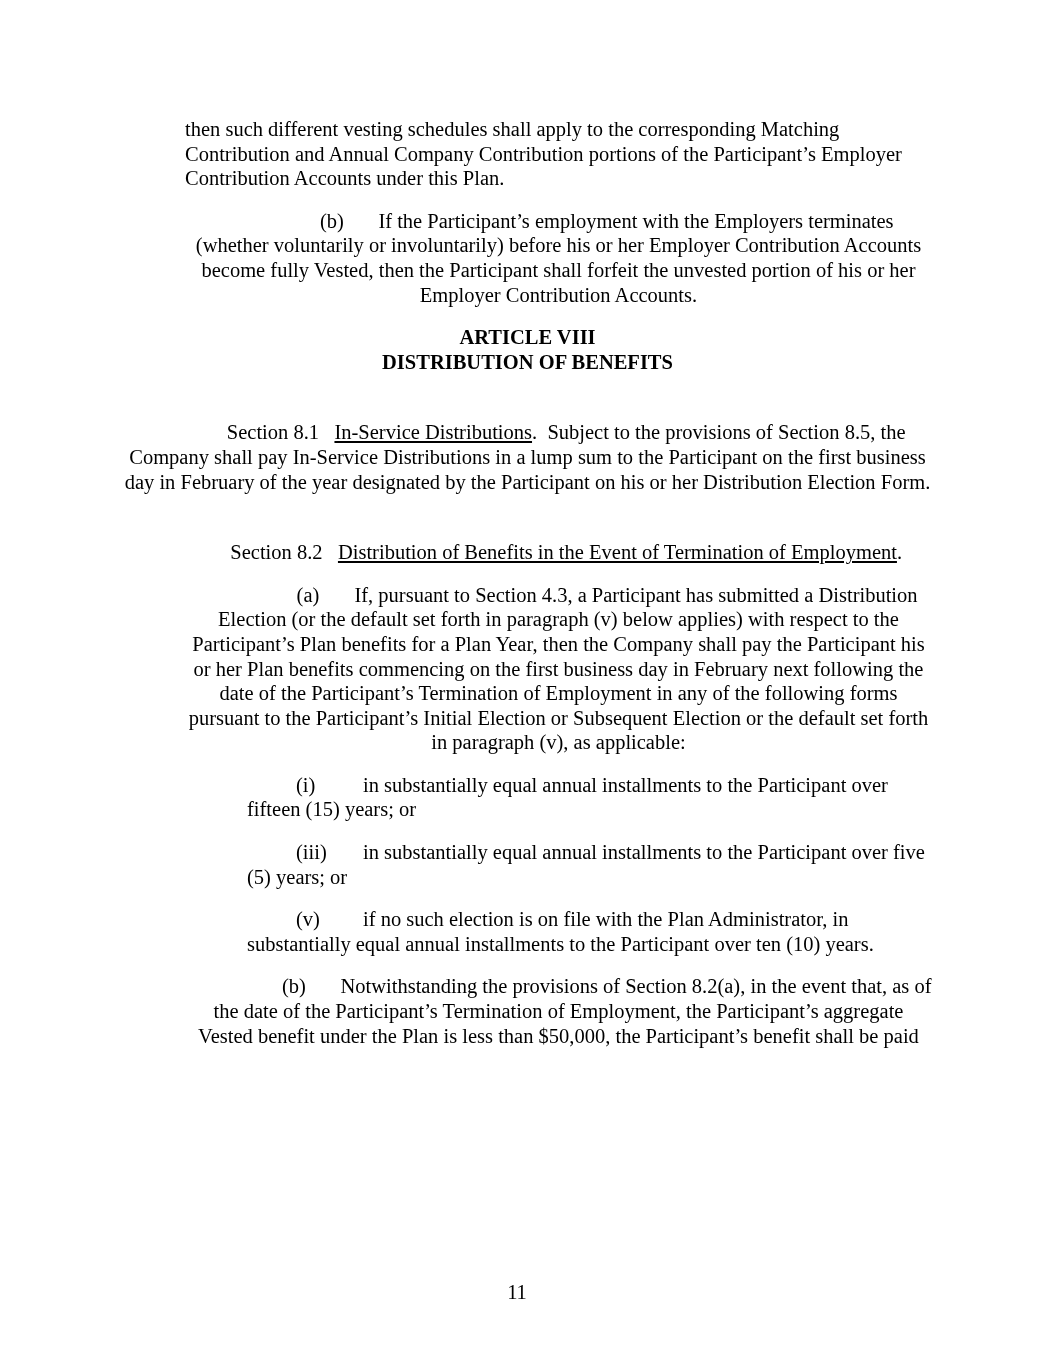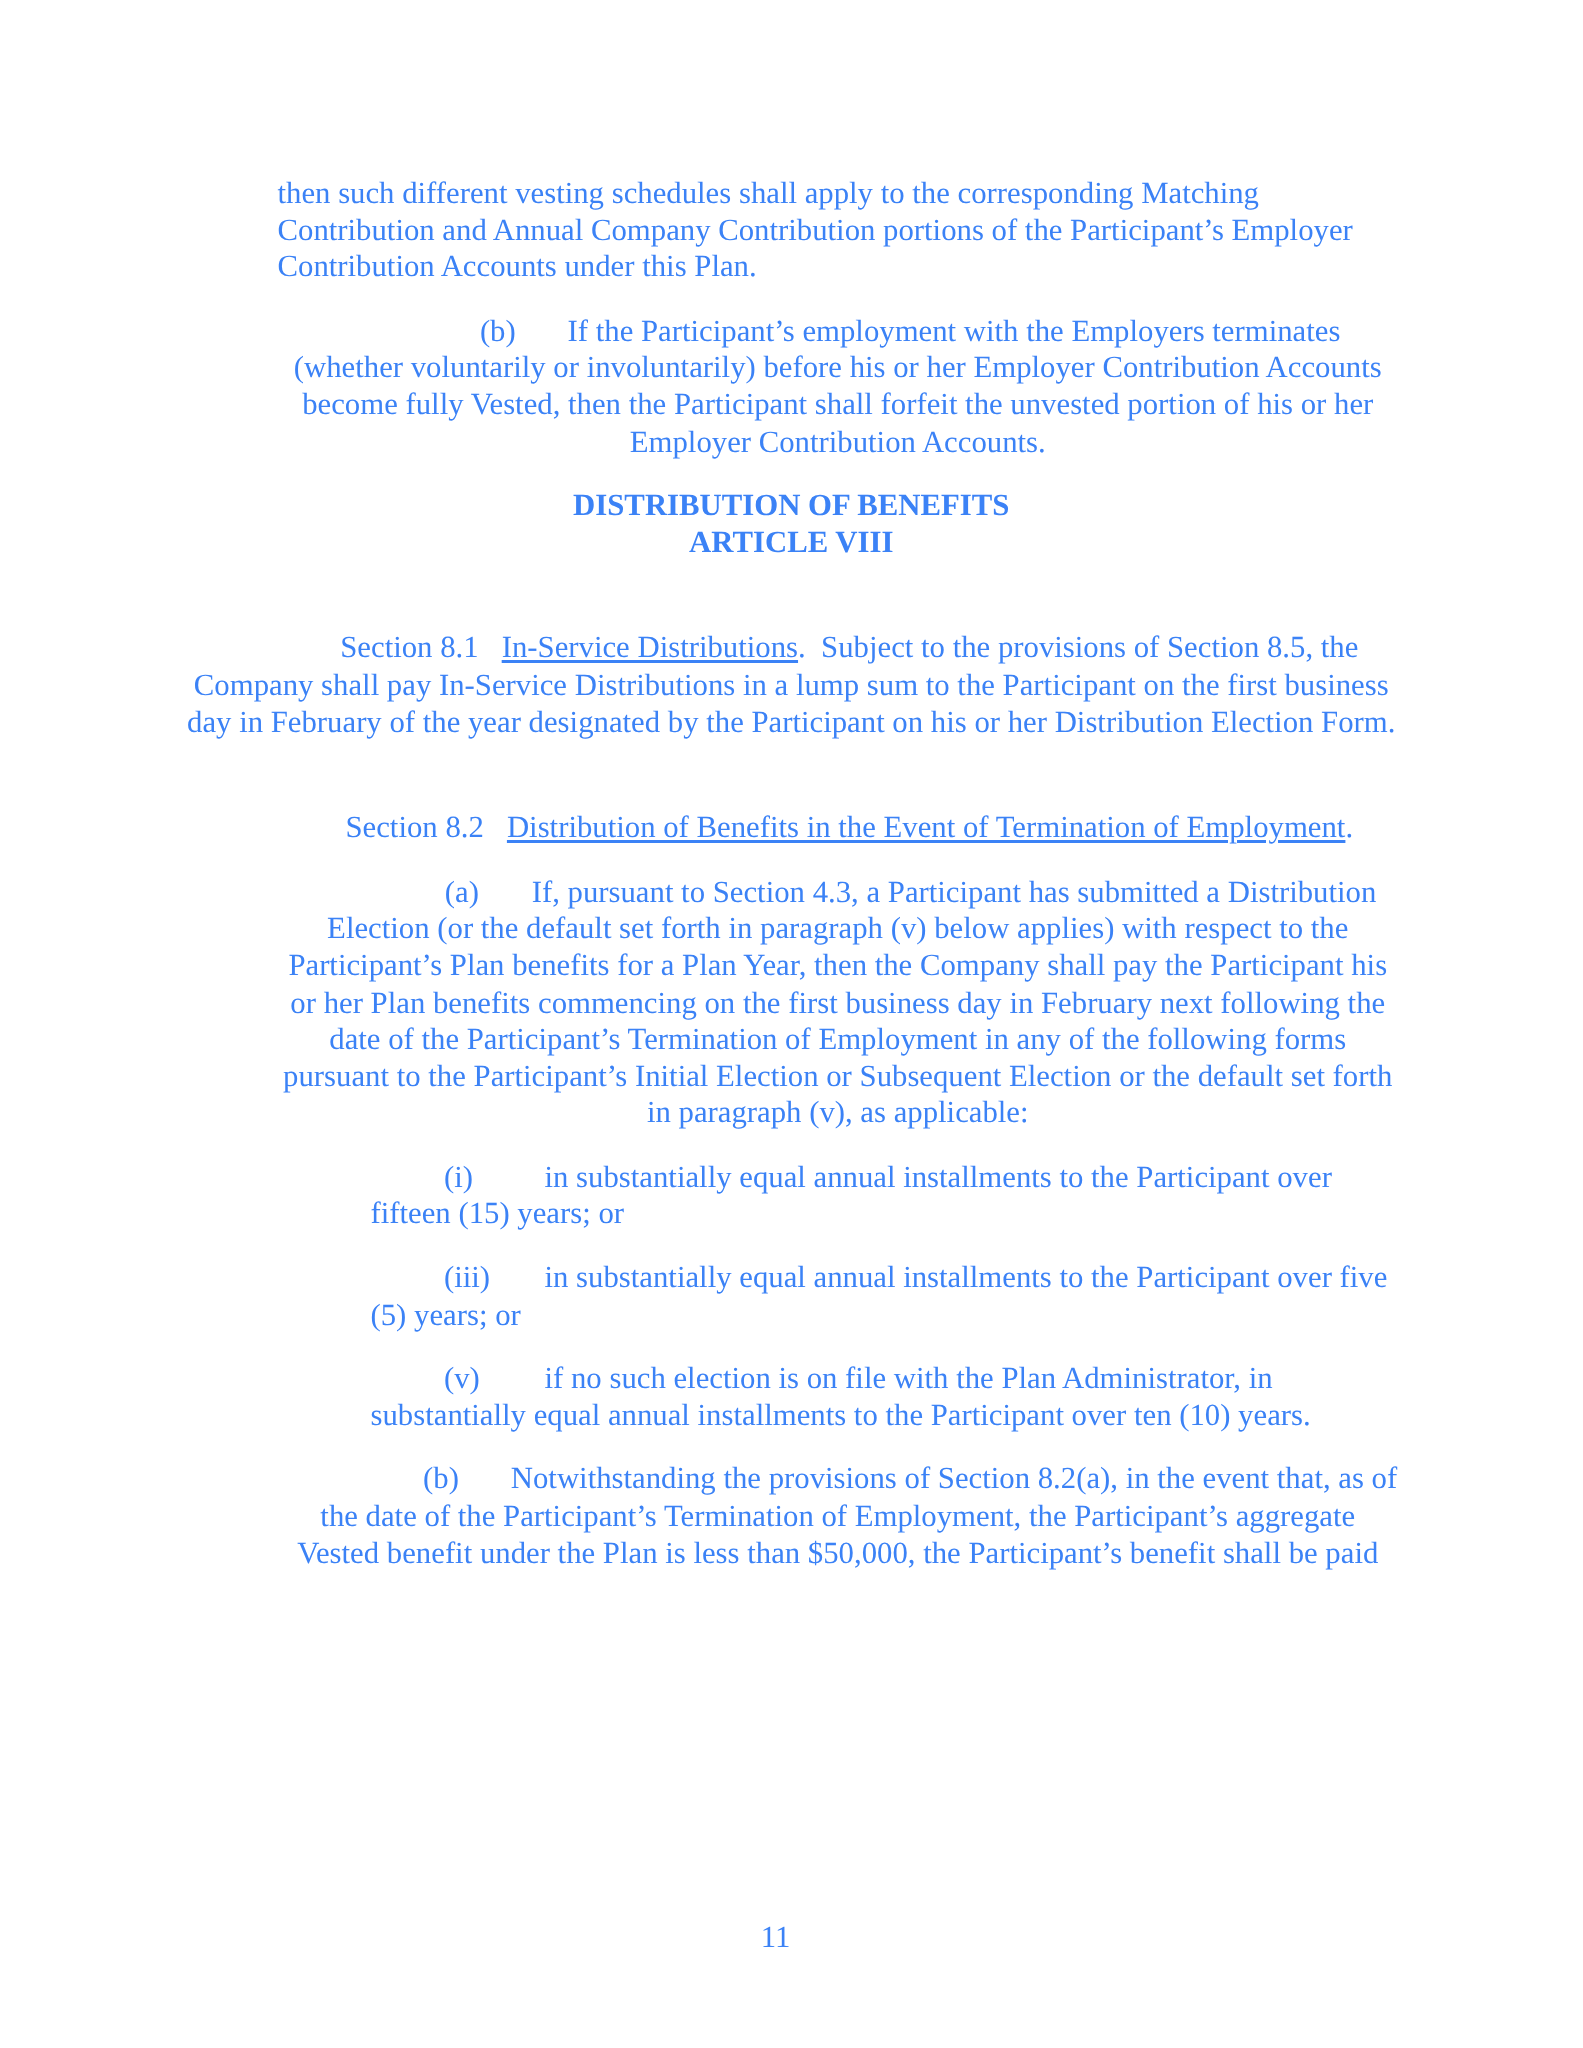--- a/index.html
+++ b/index.html
@@ -5,21 +5,21 @@
   html, body {
     margin: 0;
     padding: 0;
     background: #ffffff;
   }
   .page {
     position: relative;
     width: 1055px;
     height: 1365px;
     background: #ffffff;
-    color: #3b82f6;
+    color: #000000;
     font-family: "Liberation Serif", "DejaVu Serif", serif;
     font-size: 20.5px;
     line-height: 24.6px;
     overflow: hidden;
   }
   .content {
     position: absolute;
     left: 123px;
     top: 117px;
     width: 809px;
@@ -69,22 +69,22 @@
 <body>
 
 <div class="page">
   <div class="content">
 
     <div class="p block-ind"><span>then such different vesting schedules shall apply to the corresponding Matching Contribution and Annual Company Contribution portions of the Participant’s Employer Contribution Accounts under this Plan.</span></div>
 
     <div class="p block-ind fi"><span class="lbl lbl-sub">(b)</span><span>If the Participant’s employment with the Employers terminates (whether voluntarily or involuntarily) before his or her Employer Contribution Accounts become fully Vested, then the Participant shall forfeit the unvested portion of his or her Employer Contribution Accounts.</span></div>
 
     <div class="heading">
+      <div>ARTICLE VIII</div>
       <div>DISTRIBUTION OF BENEFITS</div>
-      <div>ARTICLE VIII</div>
     </div>
 
     <div class="p fi"><span class="lbl lbl-sec">Section 8.1</span><span class="u">In-Service Distributions</span><span>.&nbsp; Subject to the provisions of Section 8.5, the Company shall pay In-Service Distributions in a lump sum to the Participant on the first business day in February of the year designated by the Participant on his or her Distribution Election Form.</span></div>
 
     <div class="p fi"><span class="lbl lbl-sec">Section 8.2</span><span class="u">Distribution of Benefits in the Event of Termination of Employment</span><span>.</span></div>
 
     <div class="p block-ind fi"><span class="lbl lbl-sub">(a)</span><span>If, pursuant to Section 4.3, a Participant has submitted a Distribution Election (or the default set forth in paragraph (v) below applies) with respect to the Participant’s Plan benefits for a Plan Year, then the Company shall pay the Participant his or her Plan benefits commencing on the first business day in February next following the date of the Participant’s Termination of Employment in any of the following forms pursuant to the Participant’s Initial Election or Subsequent Election or the default set forth in paragraph (v), as applicable:</span></div>
 
     <div class="p list"><span class="lbl lbl-rom">(i)</span><span>in substantially equal annual installments to the Participant over fifteen (15) years; or</span></div>
 

